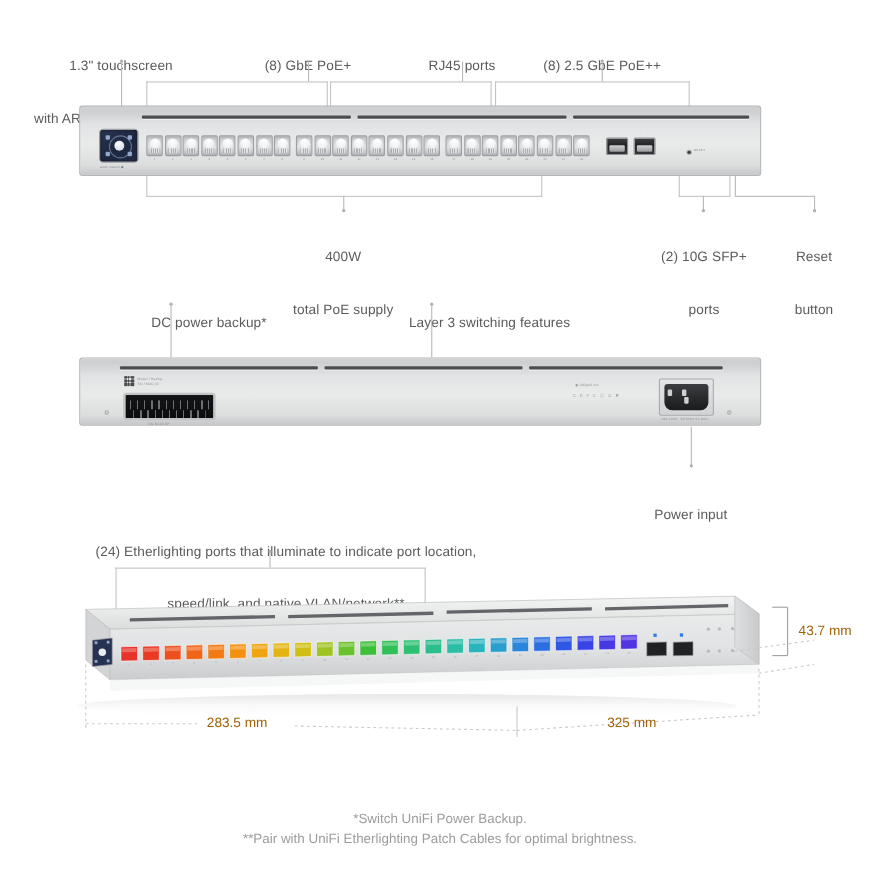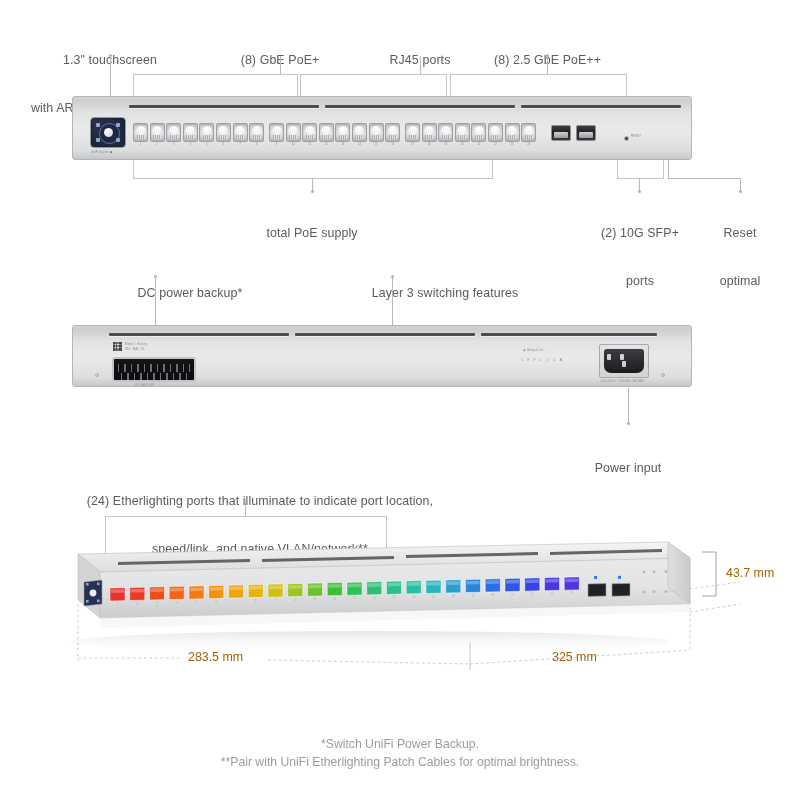--- a/index.html
+++ b/index.html
@@ -241,38 +241,39 @@
   <div class="sfpled" style="left:511px;top:22px;"></div>
 
   <div class="resetbtn" style="left:552px;top:40px;"></div>
   <div class="brandtxt" style="left:558px;top:38px;">RESET</div>
 </div>
 
 <div class="brk-dn" style="left:133px;top:160px;width:358px;height:18px;"></div>
 <div class="vline" style="left:312px;top:178px;height:14px;"></div>
 <div class="arrowdot" style="left:311px;top:190px;"></div>
 <div class="lbl" style="left:232px;top:193px;width:160px;">
+  <div>400W</div>
   <div>total PoE supply</div>
 </div>
 
 <div class="brk-dn" style="left:617px;top:160px;width:45px;height:18px;"></div>
 <div class="vline" style="left:639px;top:178px;height:14px;"></div>
 <div class="arrowdot" style="left:638px;top:190px;"></div>
 <div class="lbl" style="left:576px;top:193px;width:128px;">
   <div>(2) 10G SFP+</div>
   <div>ports</div>
 </div>
 
 <div class="hline" style="left:668px;top:178px;width:72px;"></div>
 <div class="vline" style="left:668px;top:160px;height:18px;"></div>
 <div class="vline" style="left:740px;top:178px;height:14px;"></div>
 <div class="arrowdot" style="left:739px;top:190px;"></div>
 <div class="lbl" style="left:690px;top:193px;width:100px;">
   <div>Reset</div>
-  <div>optimal</div>
+  <div>button</div>
 </div>
 
 <div class="lbl" style="left:100px;top:253px;width:180px;">
   <div>DC power backup*</div>
 </div>
 <div class="arrowdot" style="left:154px;top:275px;"></div>
 <div class="vline" style="left:155px;top:277px;height:48px;"></div>
 
 <div class="lbl" style="left:320px;top:253px;width:250px;">
   <div>Layer 3 switching features</div>

